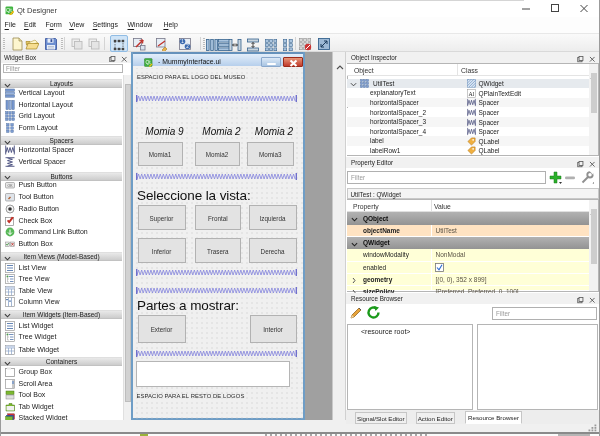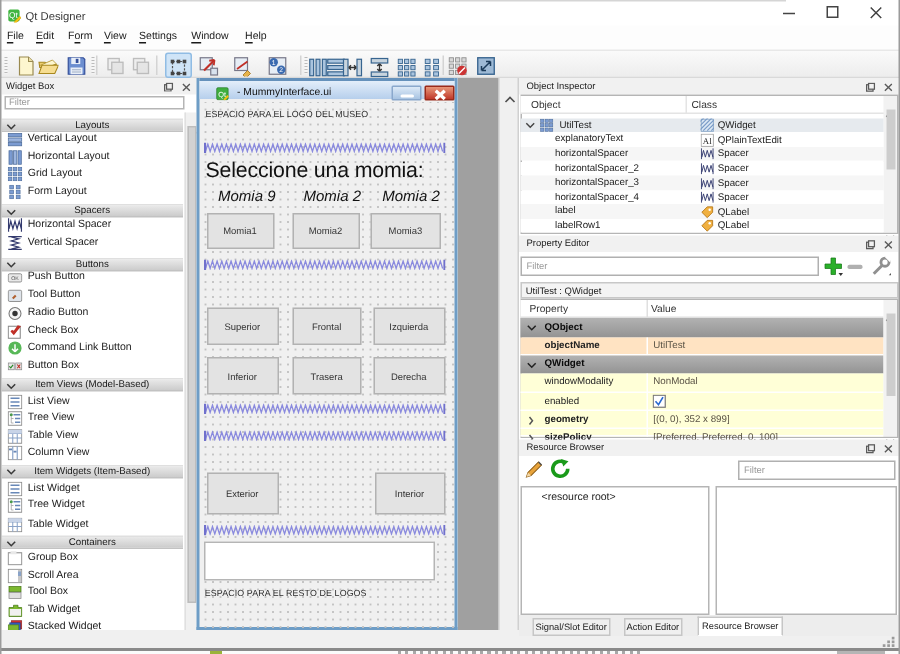--- a/index.html
+++ b/index.html
@@ -500,21 +500,22 @@
     </svg>
  <svg class="spacer" style="left:3px;top:216.5px" width="161" height="7" viewBox="0 0 161 7">
       <use href="#zig"></use>
     </svg>
  <svg class="spacer" style="left:3px;top:235px" width="161" height="7" viewBox="0 0 161 7">
       <use href="#zig"></use>
     </svg>
  <svg class="spacer" style="left:3px;top:298px" width="161" height="7" viewBox="0 0 161 7">
       <use href="#zig"></use>
     </svg>
- <div class="fhead" style="top:54px;font-size:14.2px">Seleccione una momia:</div>
+ <div class="fhead" style="top:136px">Seleccione la vista:</div>
+ <div class="fhead" style="top:246px">Partes a mostrar:</div>
  <div class="flabel" style="left:9px;top:73.5px">Momia 9</div>
  <div class="flabel" style="left:66px;top:73.5px">Momia 2</div>
  <div class="flabel" style="left:118.5px;top:73.5px">Momia 2</div>
  <div class="fbtn" style="left:4.5px;top:89.5px;width:45px;height:24px;line-height:24px">Momia1</div>
  <div class="fbtn" style="left:61.5px;top:89.5px;width:45px;height:24px;line-height:24px">Momia2</div>
  <div class="fbtn" style="left:114px;top:89.5px;width:46.5px;height:24px;line-height:24px">Momia3</div>
  <div class="fbtn" style="left:4.5px;top:152.5px;width:48px;height:25.5px;line-height:25.5px">Superior</div>
  <div class="fbtn" style="left:61.5px;top:152.5px;width:46.5px;height:25.5px;line-height:25.5px">Frontal</div>
  <div class="fbtn" style="left:115.5px;top:152.5px;width:48px;height:25.5px;line-height:25.5px">Izquierda</div>
  <div class="fbtn" style="left:4.5px;top:185.5px;width:48px;height:25.5px;line-height:25.5px">Inferior</div>

